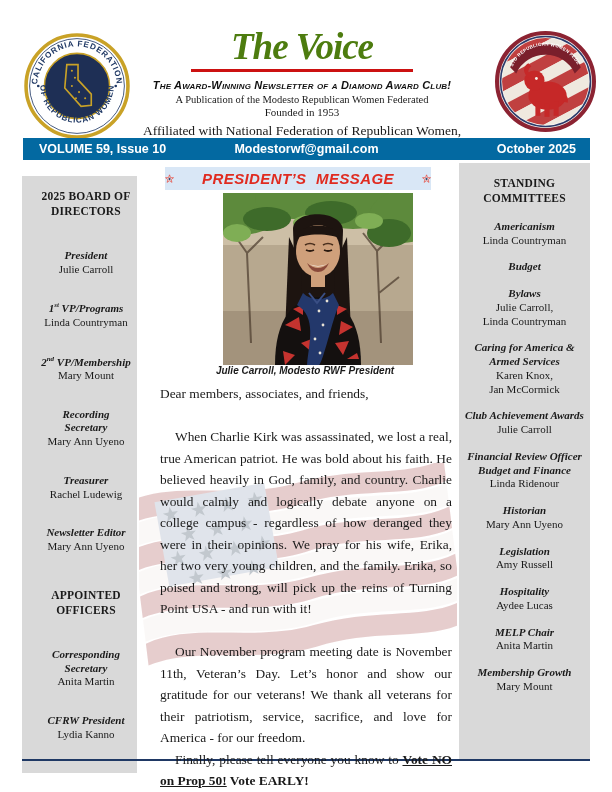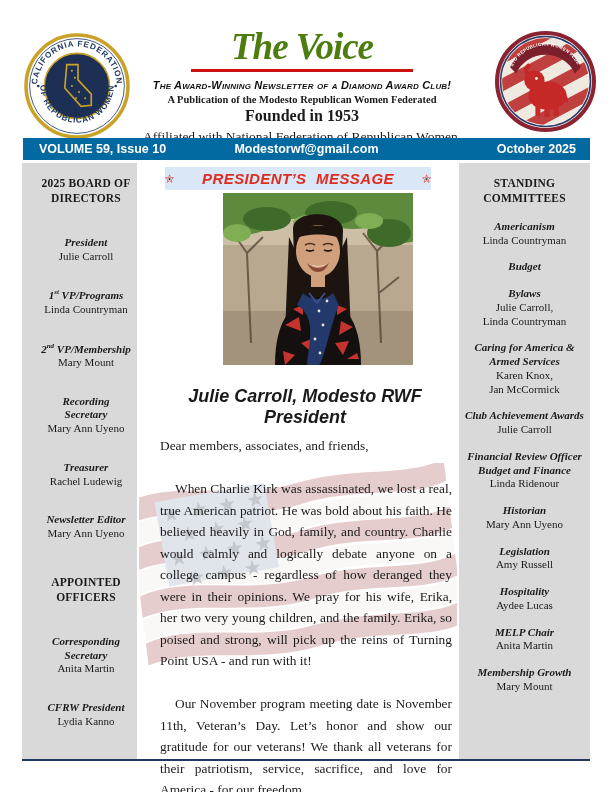--- a/index.html
+++ b/index.html
@@ -14,59 +14,59 @@
   .masthead{position:absolute;left:132px;top:28px;width:340px;text-align:center;}
   .mast-title{
     font-family:"Liberation Serif",serif;font-weight:bold;font-style:italic;
     font-size:37px;color:#4d7c0f;line-height:1.05;letter-spacing:-1px;
   }
   .mast-underline{width:222px;height:3px;background:#cc1111;margin:2px auto 7px auto;}
   .mast-tagline{
     font-family:"Liberation Sans",sans-serif;font-weight:bold;font-style:italic;
     font-variant:small-caps;font-size:11px;color:#111;letter-spacing:.2px;margin-bottom:2px;
   }
-  .mast-pub{font-weight:bold;font-size:10.5px;line-height:1.25;}
-  .mast-founded{font-weight:bold;font-size:16px;line-height:1.25;margin-bottom:3px;}
+  .mast-pub{font-weight:normal;font-size:10.5px;line-height:1.25;}
+  .mast-founded{font-weight:normal;font-size:11px;line-height:1.25;margin-bottom:3px;}
   .mast-affil{font-size:13.5px;line-height:1.22;}
   
   .info-bar{
     position:absolute;left:23px;top:138px;width:567px;height:22px;background:#0369a1;
     color:#fff;font-family:"Liberation Sans",sans-serif;font-weight:bold;font-size:12.5px;
     display:flex;align-items:center;
   }
   .info-bar .vol{padding-left:16px;}
   .info-bar .mail{position:absolute;left:0;right:0;text-align:center;}
   .info-bar .date{margin-left:auto;padding-right:14px;position:relative;}
   
   .sidebar{
     position:absolute;top:163px;height:597px;background:#d9d9d9;box-sizing:border-box;
     text-align:center;font-size:11px;line-height:1.25;padding-top:13px;overflow:hidden;
   }
-  .sidebar-left{left:22px;width:115px;padding-left:18px;padding-right:5px;}
+  .sidebar-left{left:22px;width:115px;padding-left:18px;padding-right:5px;margin-top:13px;}
   .sidebar-right{left:459px;width:131px;padding-left:6px;padding-right:6px;}
   .sb-heading{font-weight:bold;font-size:11.5px;letter-spacing:.2px;line-height:1.3;margin-bottom:14px;}
   .sidebar-left .sb-heading{margin-bottom:30px;}
   .sidebar-left .sb-heading:not(:first-child){margin-top:34px;}
   .sb-entry{margin-bottom:13px;}
   .sidebar-left .sb-entry{margin-bottom:25px;}
   .sb-role{font-weight:bold;font-style:italic;}
   .sb-role sup{font-size:7px;}
   .center-col{position:absolute;left:137px;top:163px;width:322px;height:597px;}
   .banner{
     position:relative;z-index:2;margin:4px 28px 0 28px;background:#d9e7f6;height:23px;
     display:flex;align-items:center;justify-content:center;gap:28px;
   }
   .banner-label{
     color:#e02b20;font-family:"Liberation Sans",sans-serif;font-weight:bold;font-style:italic;
     font-size:15px;letter-spacing:.4px;word-spacing:5px;white-space:nowrap;
   }
   .photo{position:relative;z-index:2;display:block;margin:3px 0 0 86px;width:190px;height:172px;}
   .caption{
-    position:relative;z-index:2;text-align:center;padding-left:14px;margin-top:21px;
-    font-family:"Liberation Sans",sans-serif;font-weight:bold;font-style:italic;font-size:18px;
+    position:relative;z-index:2;text-align:center;padding-left:14px;margin-top:0;
+    font-family:"Liberation Sans",sans-serif;font-weight:bold;font-style:italic;font-size:10px;
   }
   .letter{position:relative;z-index:2;margin:7px 7px 0 23px;font-size:13.4px;line-height:21.5px;text-align:justify;}
   .para{margin:0;}
   .para.indent{text-indent:15px;}
   .para.gap{margin-bottom:21.5px;}
   .para .b{font-weight:bold;}
   .para .u{text-decoration:underline;}
   .watermark{position:absolute;left:2px;top:300px;width:318px;height:230px;z-index:1;opacity:.5;}
   .bottom-rule{position:absolute;left:22px;top:759px;width:568px;height:2px;background:#1f3864;}
 </style>

